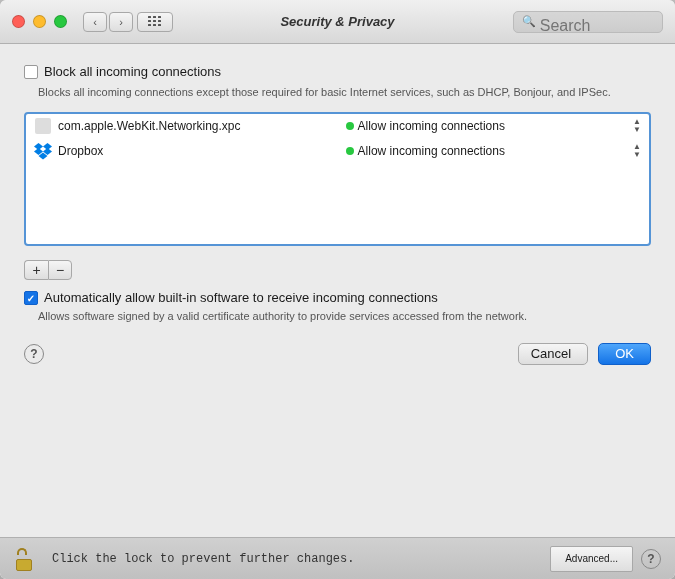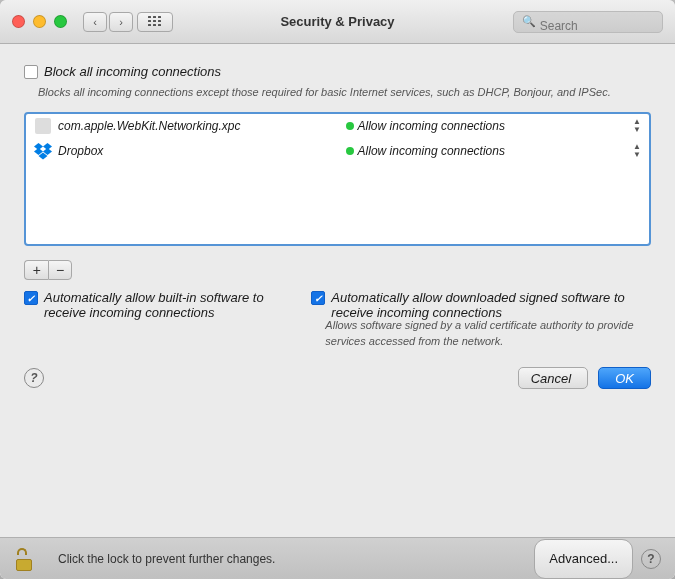--- a/index.html
+++ b/index.html
@@ -101,20 +101,21 @@
       border-radius: 0.5px;
     }
 
     .titlebar-title {
       position: absolute;
       left: 50%;
       transform: translateX(-50%);
       font-size: 13px;
       font-weight: 600;
       color: #333;
+      font-style: italic;
     }
 
     .titlebar-search {
       margin-left: auto;
       display: flex;
       align-items: center;
       background: rgba(0,0,0,0.08);
       border: 1px solid #bbb;
       border-radius: 5px;
       padding: 2px 8px;
@@ -125,36 +126,35 @@
     .search-icon-wrapper {
       color: #888;
       font-size: 11px;
       margin-right: 4px;
     }
 
     .titlebar-search input {
       border: none;
       background: transparent;
       outline: none;
-      font-size: 12px;
+      font-size: 16px;
       color: #888;
       width: 100%;
       margin-top: 8px;
     }
 
     
     .main-content {
       flex: 1;
       padding: 20px 24px 14px 24px;
       background: #ebebeb;
       display: flex;
       flex-direction: column;
       gap: 10px;
       overflow: hidden;
-      font-style: italic;
     }
 
     
     .checkbox-row {
       display: flex;
       align-items: flex-start;
       gap: 6px;
     }
 
     .checkbox {
@@ -302,21 +302,21 @@
       border-radius: 4px 0 0 4px;
       border-right: none;
     }
 
     .list-btn:last-child {
       border-radius: 0 4px 4px 0;
     }
 
     .options-section {
       display: flex;
-      flex-direction: row;
+      flex-direction: column;
       gap: 8px;
     }
 
     .option-block {
       display: flex;
       flex-direction: column;
       gap: 2px;
     }
 
     
@@ -376,21 +376,22 @@
       display: flex;
       align-items: center;
       padding: 0 14px;
       flex-shrink: 0;
       border-radius: 0 0 6px 6px;
     }
 
     .lock-icon-area {
       display: flex;
       align-items: center;
-      gap: 24px;
+      gap: 18px;
+      font-family: Liberation Mono, monospace;
     }
 
     .lock-icon {
       width: 20px;
       height: 24px;
       display: flex;
       align-items: center;
       justify-content: center;
       position: relative;
     }
@@ -419,24 +420,24 @@
     .lock-text {
       font-size: 12px;
       color: #333;
     }
 
     .footer-spacer {
       flex: 1;
     }
 
     .advanced-btn {
-      height: 40px;
+      height: 26px;
       padding: 0 14px;
-      border-radius: 11px;
-      font-size: 13px;
+      border-radius: 2px;
+      font-size: 10px;
       cursor: pointer;
       background: linear-gradient(to bottom, #f5f5f5, #dedede);
       border: 1px solid #a8a8a8;
       color: #1a1a1a;
       display: flex;
       align-items: center;
       justify-content: center;
     }
 
     .footer-help-btn {
@@ -551,24 +552,20 @@
     <div class="options-section">
 
       <div class="option-block">
         <div class="checkbox-row">
           <div class="checkbox checked"></div>
           <span class="checkbox-label">Automatically allow built-in software to receive incoming connections</span>
         </div>
       </div>
 
       <div class="option-block">
-        <div class="checkbox-row">
-          <div class="checkbox checked"></div>
-          <span class="checkbox-label">Automatically allow downloaded signed software to receive incoming connections</span>
-        </div>
         <div class="description-text">Allows software signed by a valid certificate authority to provide services accessed from the network.</div>
       </div>
 
 
     </div>
 
     <div class="bottom-actions">
       <div class="help-icon-btn">?</div>
       <div class="btn btn-cancel">Cancel</div>
       <div class="btn btn-ok">OK</div>

